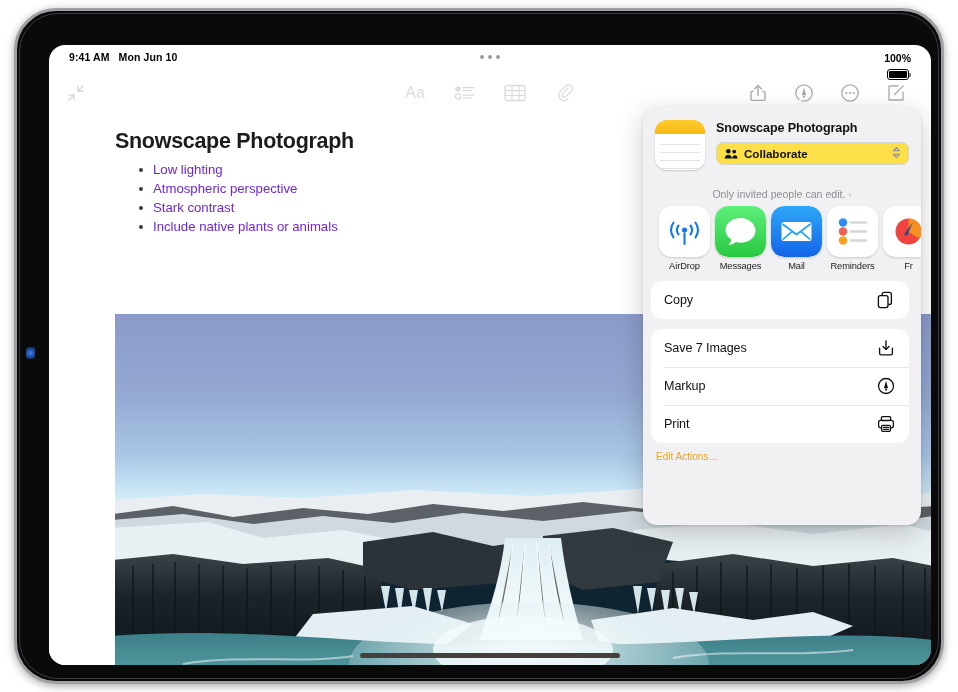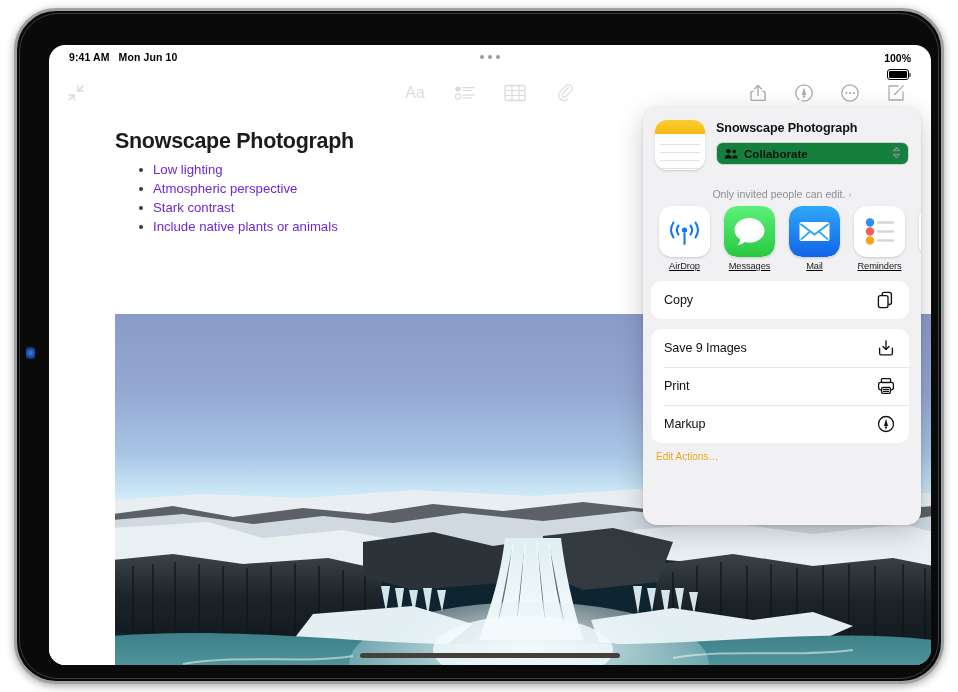--- a/index.html
+++ b/index.html
@@ -138,32 +138,32 @@
   #notes-icon .band{ height:14px; background:linear-gradient(#fccb2f,#f9b912); }
   #notes-icon .lines{ padding:3px 0 0 0; }
   #notes-icon .lines i{ display:block; height:1px; background:#e2e2e4; margin:7px 5px; }
   #sheet-head-right{ flex:1; min-width:0; padding-top:1px; }
   #sheet-title{
     font-size:12.6px; font-weight:bold; color:#111; letter-spacing:-.1px;
     white-space:nowrap; overflow:hidden; text-overflow:ellipsis;
   }
   #collab-select{
     margin-top:7px; height:23px; border:1px solid #d2d2d6; border-radius:7px;
-    background:#15803d; display:flex; align-items:center; gap:6px;
+    background:#fde047; display:flex; align-items:center; gap:6px;
     padding:0 7px; cursor:pointer;
   }
   #collab-label{ font-size:11.6px; font-weight:bold; color:#111; flex:1; }
   #collab-note{
     margin-top:7px; font-size:10.6px; color:#8e8e93; text-align:center;
     cursor:pointer;
   }
 
   
   #app-row{
-    display:flex; gap:14px; padding:6px 0 10px 16px; overflow:hidden;text-decoration:underline;
+    display:flex; gap:5px; padding:6px 0 10px 16px; overflow:hidden;
   }
   .app-item{ width:51px; flex:0 0 auto; text-align:center; cursor:pointer; }
   .app-glyph{
     width:51px; height:51px; border-radius:13px; overflow:hidden;
     box-shadow:0 1px 2.5px rgba(0,0,0,.16);
     display:flex; align-items:center; justify-content:center;
     background:#fff;
   }
   .app-label{ margin-top:4px; font-size:9.3px; color:#1c1c1e; letter-spacing:-.1px;
     white-space:nowrap; overflow:hidden; }
@@ -534,51 +534,51 @@
               <rect x="1.4" y="4.6" width="9.6" height="12" rx="2" fill="none" stroke="#111" stroke-width="1.35"></rect>
               <path d="M5.2 4.3V3.4a2 2 0 0 1 2-2h5.2a2 2 0 0 1 2 2v8.1a2 2 0 0 1-2 2h-1" fill="none" stroke="#111" stroke-width="1.35"></path>
             </svg>
           </span>
         </div>
       </div>
 
       <div class="action-group">
 
         <div class="action-row">
-          <span class="action-label">Save 9 Images</span>
+          <span class="action-label">Save 7 Images</span>
           <span class="action-ico">
             <svg width="18" height="18" viewBox="0 0 18 18">
               <path d="M9 1.8v8.4" stroke="#111" stroke-width="1.35" stroke-linecap="round"></path>
               <path d="M6 7.4 9 10.4l3-3" fill="none" stroke="#111" stroke-width="1.35" stroke-linecap="round" stroke-linejoin="round"></path>
               <path d="M2.6 9.2v5a1.6 1.6 0 0 0 1.6 1.6h9.6a1.6 1.6 0 0 0 1.6-1.6v-5" fill="none" stroke="#111" stroke-width="1.35" stroke-linecap="round"></path>
+            </svg>
+          </span>
+        </div>
+
+        <div class="action-row">
+          <span class="action-label">Markup</span>
+          <span class="action-ico">
+            <svg width="18" height="18" viewBox="0 0 18 18">
+              <circle cx="9" cy="9" r="7.5" fill="none" stroke="#111" stroke-width="1.3"></circle>
+              <path d="M9 3.8 11 11H7z" fill="#111"></path>
+              <path d="M7.6 11.6h2.8L9 14.4z" fill="#111"></path>
             </svg>
           </span>
         </div>
 
         <div class="action-row">
           <span class="action-label">Print</span>
           <span class="action-ico">
             <svg width="18" height="18" viewBox="0 0 18 18">
               <rect x="4.4" y="1.6" width="9.2" height="4" rx="1" fill="none" stroke="#111" stroke-width="1.3"></rect>
               <rect x="1.6" y="5.4" width="14.8" height="7.4" rx="2" fill="none" stroke="#111" stroke-width="1.3"></rect>
               <rect x="4.6" y="10.4" width="8.8" height="5.9" rx="1" fill="#fff" stroke="#111" stroke-width="1.3"></rect>
               <path d="M6.4 12.4h5.2M6.4 14.4h5.2" stroke="#111" stroke-width="1.1" stroke-linecap="round"></path>
             </svg>
           </span>
         </div>
-
-        <div class="action-row">
-          <span class="action-label">Markup</span>
-          <span class="action-ico">
-            <svg width="18" height="18" viewBox="0 0 18 18">
-              <circle cx="9" cy="9" r="7.5" fill="none" stroke="#111" stroke-width="1.3"></circle>
-              <path d="M9 3.8 11 11H7z" fill="#111"></path>
-              <path d="M7.6 11.6h2.8L9 14.4z" fill="#111"></path>
-            </svg>
-          </span>
-        </div>
       </div>
 
       <div id="edit-actions">Edit Actions…</div>
     </div>
 
   </div>
 </div>
 
 </body></html>

